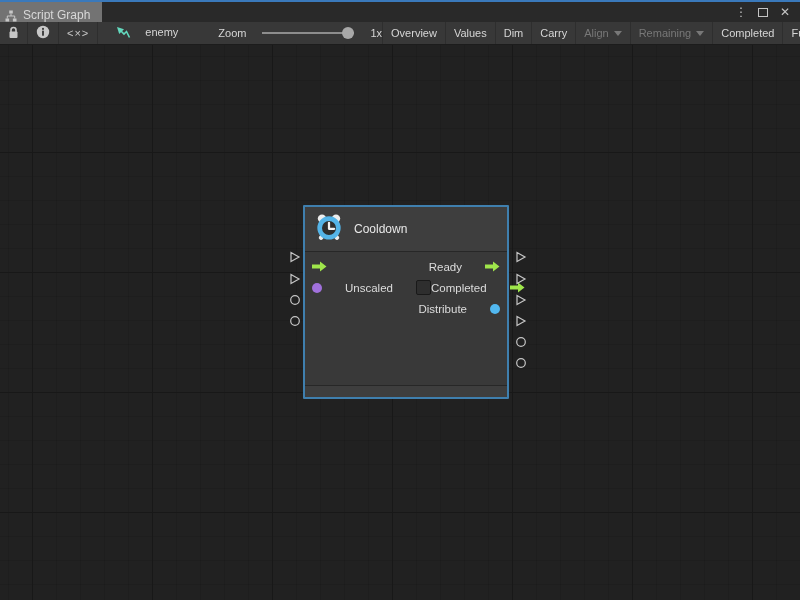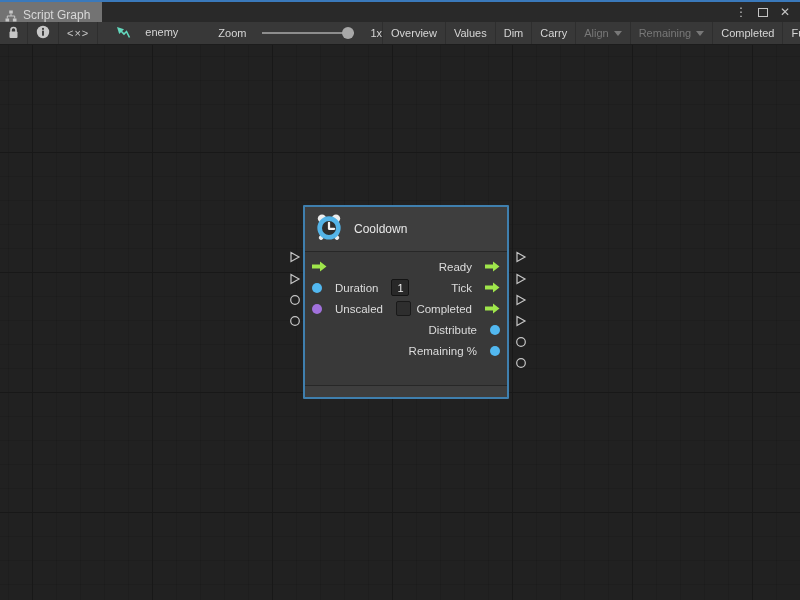--- a/index.html
+++ b/index.html
@@ -54,21 +54,21 @@
   .node {
     position:absolute; left:303px; top:151px; width:206px; height:194px;
     border:2px solid #3f7fae; background:#393939;
     display:flex; flex-direction:column; border-radius:1px;margin-top:9px;
   }
   .node-header { height:44px; background:#3e3e3e; display:flex; align-items:center; gap:11px; padding:0 10px; flex:0 0 auto; }
   .node-title { font-size:12px; color:#e8e8e8; }
   .node-divider { height:1px; background:#272727; flex:0 0 auto; }
   .node-body { flex:1 1 auto; padding:4px 0 3px 0; background:#393939; }
   .prow { display:flex; align-items:center; justify-content:space-between; height:21px; padding:0 7px; }
-  .pgroup { display:flex; align-items:center; gap:13px; }
+  .pgroup { display:flex; align-items:center; gap:23px; }
   .plabel { font-size:11.5px; color:#dcdcdc; white-space:nowrap; }
   .dot { width:10px; height:10px; border-radius:50%; display:inline-block; }
   .dot-blue { background:#52b8f0; }
   .dot-purple { background:#a171dc; }
   .arrow svg { display:block; }
   .val-input {
     width:18px; height:17px; background:#282828; border:1px solid #141414; border-radius:2px;
     color:#ececec; font-size:11px; text-align:center; font-family:"Liberation Sans", sans-serif;
   }
   .chk {
@@ -199,35 +199,20 @@
             <span class="plabel">Ready</span>
             <span class="arrow">
               <svg width="15" height="11" viewBox="0 0 15 11">
                   <path d="M0 3.5 H8 V0.5 L14.5 5.5 L8 10.5 V7.5 H0 Z" fill="#9fe64b"></path>
                 </svg>
             </span>
           </div>
         </div>
 
 
-        <div class="prow">
-          <div class="pgroup">
-            <span class="dot dot-blue"></span>
-            <span class="plabel">Duration</span>
-            <input class="val-input" value="1" style="">
-          </div>
-          <div class="pgroup">
-            <span class="plabel">Tick</span>
-            <span class="arrow">
-              <svg width="15" height="11" viewBox="0 0 15 11">
-                  <path d="M0 3.5 H8 V0.5 L14.5 5.5 L8 10.5 V7.5 H0 Z" fill="#9fe64b"></path>
-                </svg>
-            </span>
-          </div>
-        </div>
 
         <div class="prow">
           <div class="pgroup">
             <span class="dot dot-purple"></span>
             <span class="plabel">Unscaled</span>
             <input type="checkbox" class="chk" style="">
           </div>
           <div class="pgroup">
             <span class="plabel">Completed</span>
             <span class="arrow">
@@ -239,27 +224,20 @@
         </div>
 
         <div class="prow">
           <div class="pgroup"></div>
           <div class="pgroup">
             <span class="plabel">Distribute</span>
             <span class="dot dot-blue"></span>
           </div>
         </div>
 
-        <div class="prow">
-          <div class="pgroup"></div>
-          <div class="pgroup">
-            <span class="plabel">Remaining %</span>
-            <span class="dot dot-blue"></span>
-          </div>
-        </div>
       </div>
 
       <div class="node-divider"></div>
       <div class="node-footer"></div>
     </div>
 
     <div class="oport" style="left:289px; top:206px;">
       <svg width="12" height="12" viewBox="0 0 12 12">
           <path d="M2 1.5 L10 6 L2 10.5 Z" fill="none" stroke="#c6c6c6" stroke-width="1.2"></path>
         </svg>

